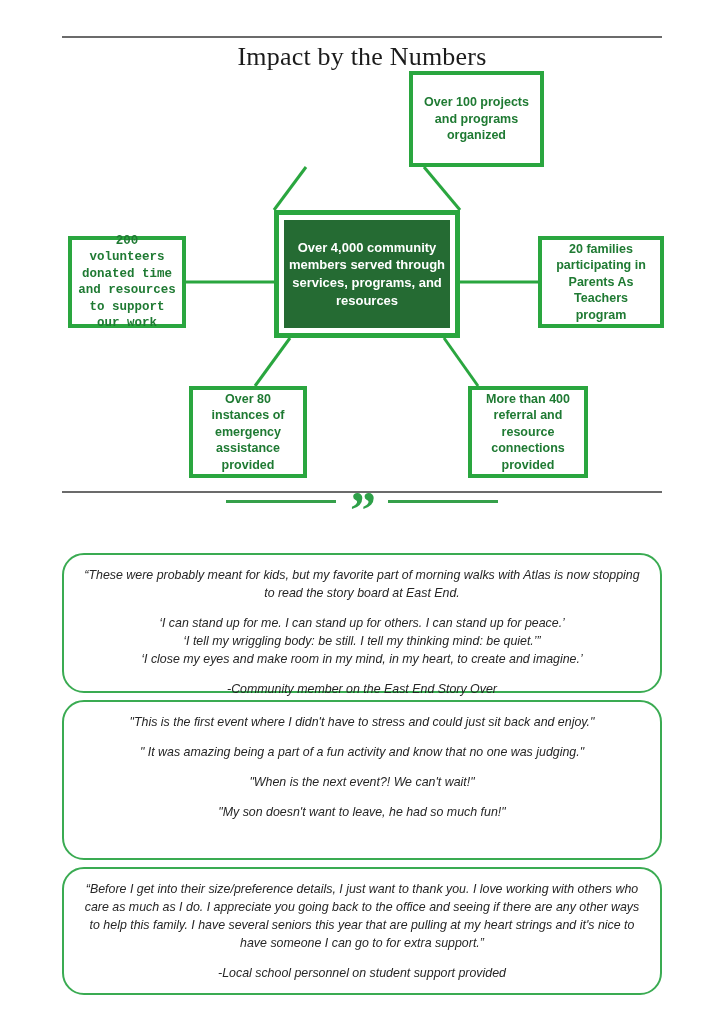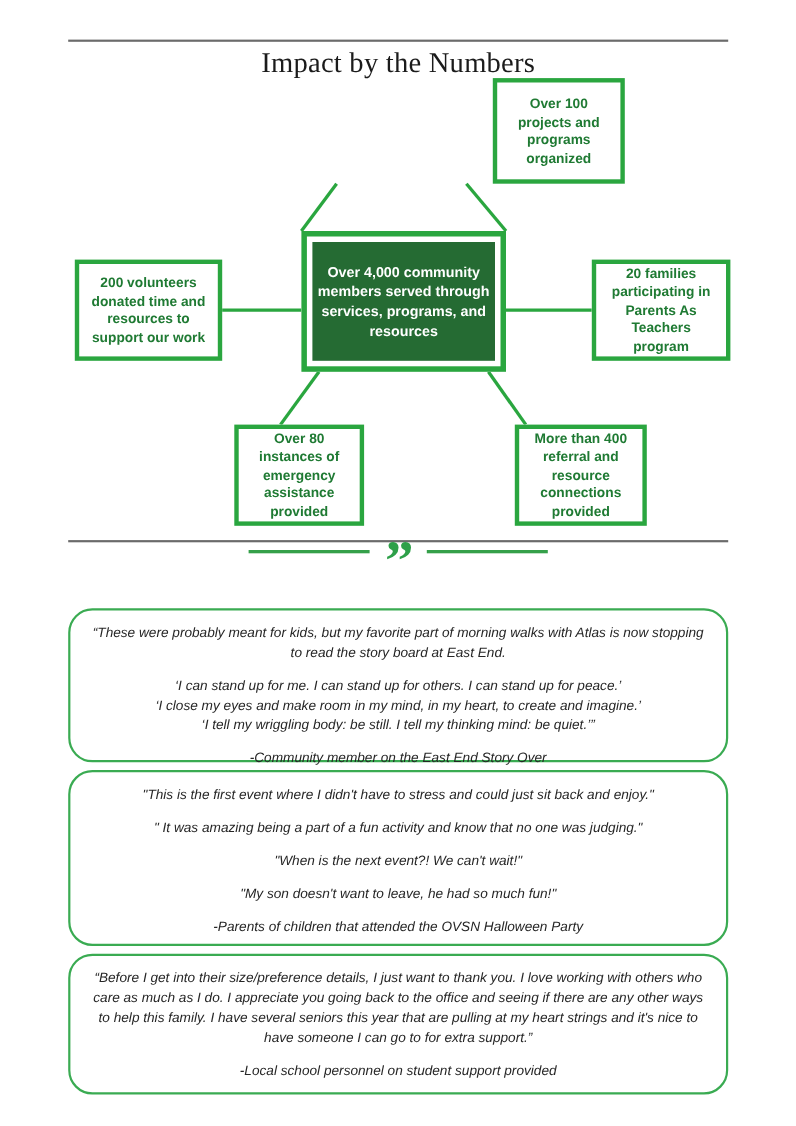--- a/index.html
+++ b/index.html
@@ -40,24 +40,24 @@
 
   .stat-box{
     position:absolute;box-sizing:border-box;
     border:4px solid #2aa63f;background:#ffffff;
     display:flex;align-items:center;justify-content:center;
     text-align:center;color:#1f7a33;
     font-weight:700;font-size:12.5px;line-height:1.32;
     padding:6px 6px;
   }
   #box-tl{left:188px;top:11px;width:118px;height:96px;}
-  #box-tr{left:448px;top:11px;width:120px;height:96px;}
-  #box-left{left:68px;top:176px;width:134px;height:92px;}
+  #box-tr{left:409px;top:11px;width:135px;height:96px;}
+  #box-left{left:68px;top:176px;width:118px;height:92px;font-family:Liberation Mono, monospace;}
   #box-right{left:538px;top:176px;width:126px;height:92px;}
-  #box-bl{left:189px;top:326px;width:118px;height:92px;margin-left:24px;}
+  #box-bl{left:189px;top:326px;width:118px;height:92px;}
   #box-br{left:424px;top:326px;width:120px;height:92px;margin-left:44px;}
 
   #box-center{
     position:absolute;left:274px;top:150px;width:186px;height:128px;
     box-sizing:border-box;border:5px solid #2aa63f;background:#ffffff;
     padding:5px;
   }
   #box-center .inner{
     width:100%;height:100%;background:#256b33;box-sizing:border-box;
     display:flex;align-items:center;justify-content:center;text-align:center;
@@ -123,36 +123,35 @@
     <span class="qd-line"></span>
   </div>
 
 
   <div class="cards">
 
     <div class="card" id="card-1">
       <p>“These were probably meant for kids, but my favorite part of morning walks with Atlas is now stopping to read the story board at East End.</p>
       <div class="gap"></div>
       <p>‘I can stand up for me. I can stand up for others. I can stand up for peace.’</p>
+      <p>‘I tell my wriggling body: be still. I tell my thinking mind: be quiet.’”</p>
       <p>‘I close my eyes and make room in my mind, in my heart, to create and imagine.’</p>
-      <p>‘I tell my wriggling body: be still. I tell my thinking mind: be quiet.’”</p>
       <div class="gap"></div>
       <p class="attrib">-Community member on the East End Story Over</p>
     </div>
 
     <div class="card" id="card-2">
       <p>"This is the first event where I didn't have to stress and could just sit back and enjoy."</p>
       <div class="gap"></div>
       <p>" It was amazing being a part of a fun activity and know that no one was judging."</p>
       <div class="gap"></div>
       <p>"When is the next event?! We can't wait!"</p>
       <div class="gap"></div>
       <p>"My son doesn't want to leave, he had so much fun!"</p>
       <div class="gap"></div>
-      <p class="attrib">-Parents of children that attended the OVSN Halloween Party</p>
     </div>
 
     <div class="card" id="card-3">
       <p>“Before I get into their size/preference details, I just want to thank you. I love working with others who care as much as I do. I appreciate you going back to the office and seeing if there are any other ways to help this family. I have several seniors this year that are pulling at my heart strings and it's nice to have someone I can go to for extra support.”</p>
       <div class="gap"></div>
       <p class="attrib">-Local school personnel on student support provided</p>
     </div>
 
   </div>
 </div>

